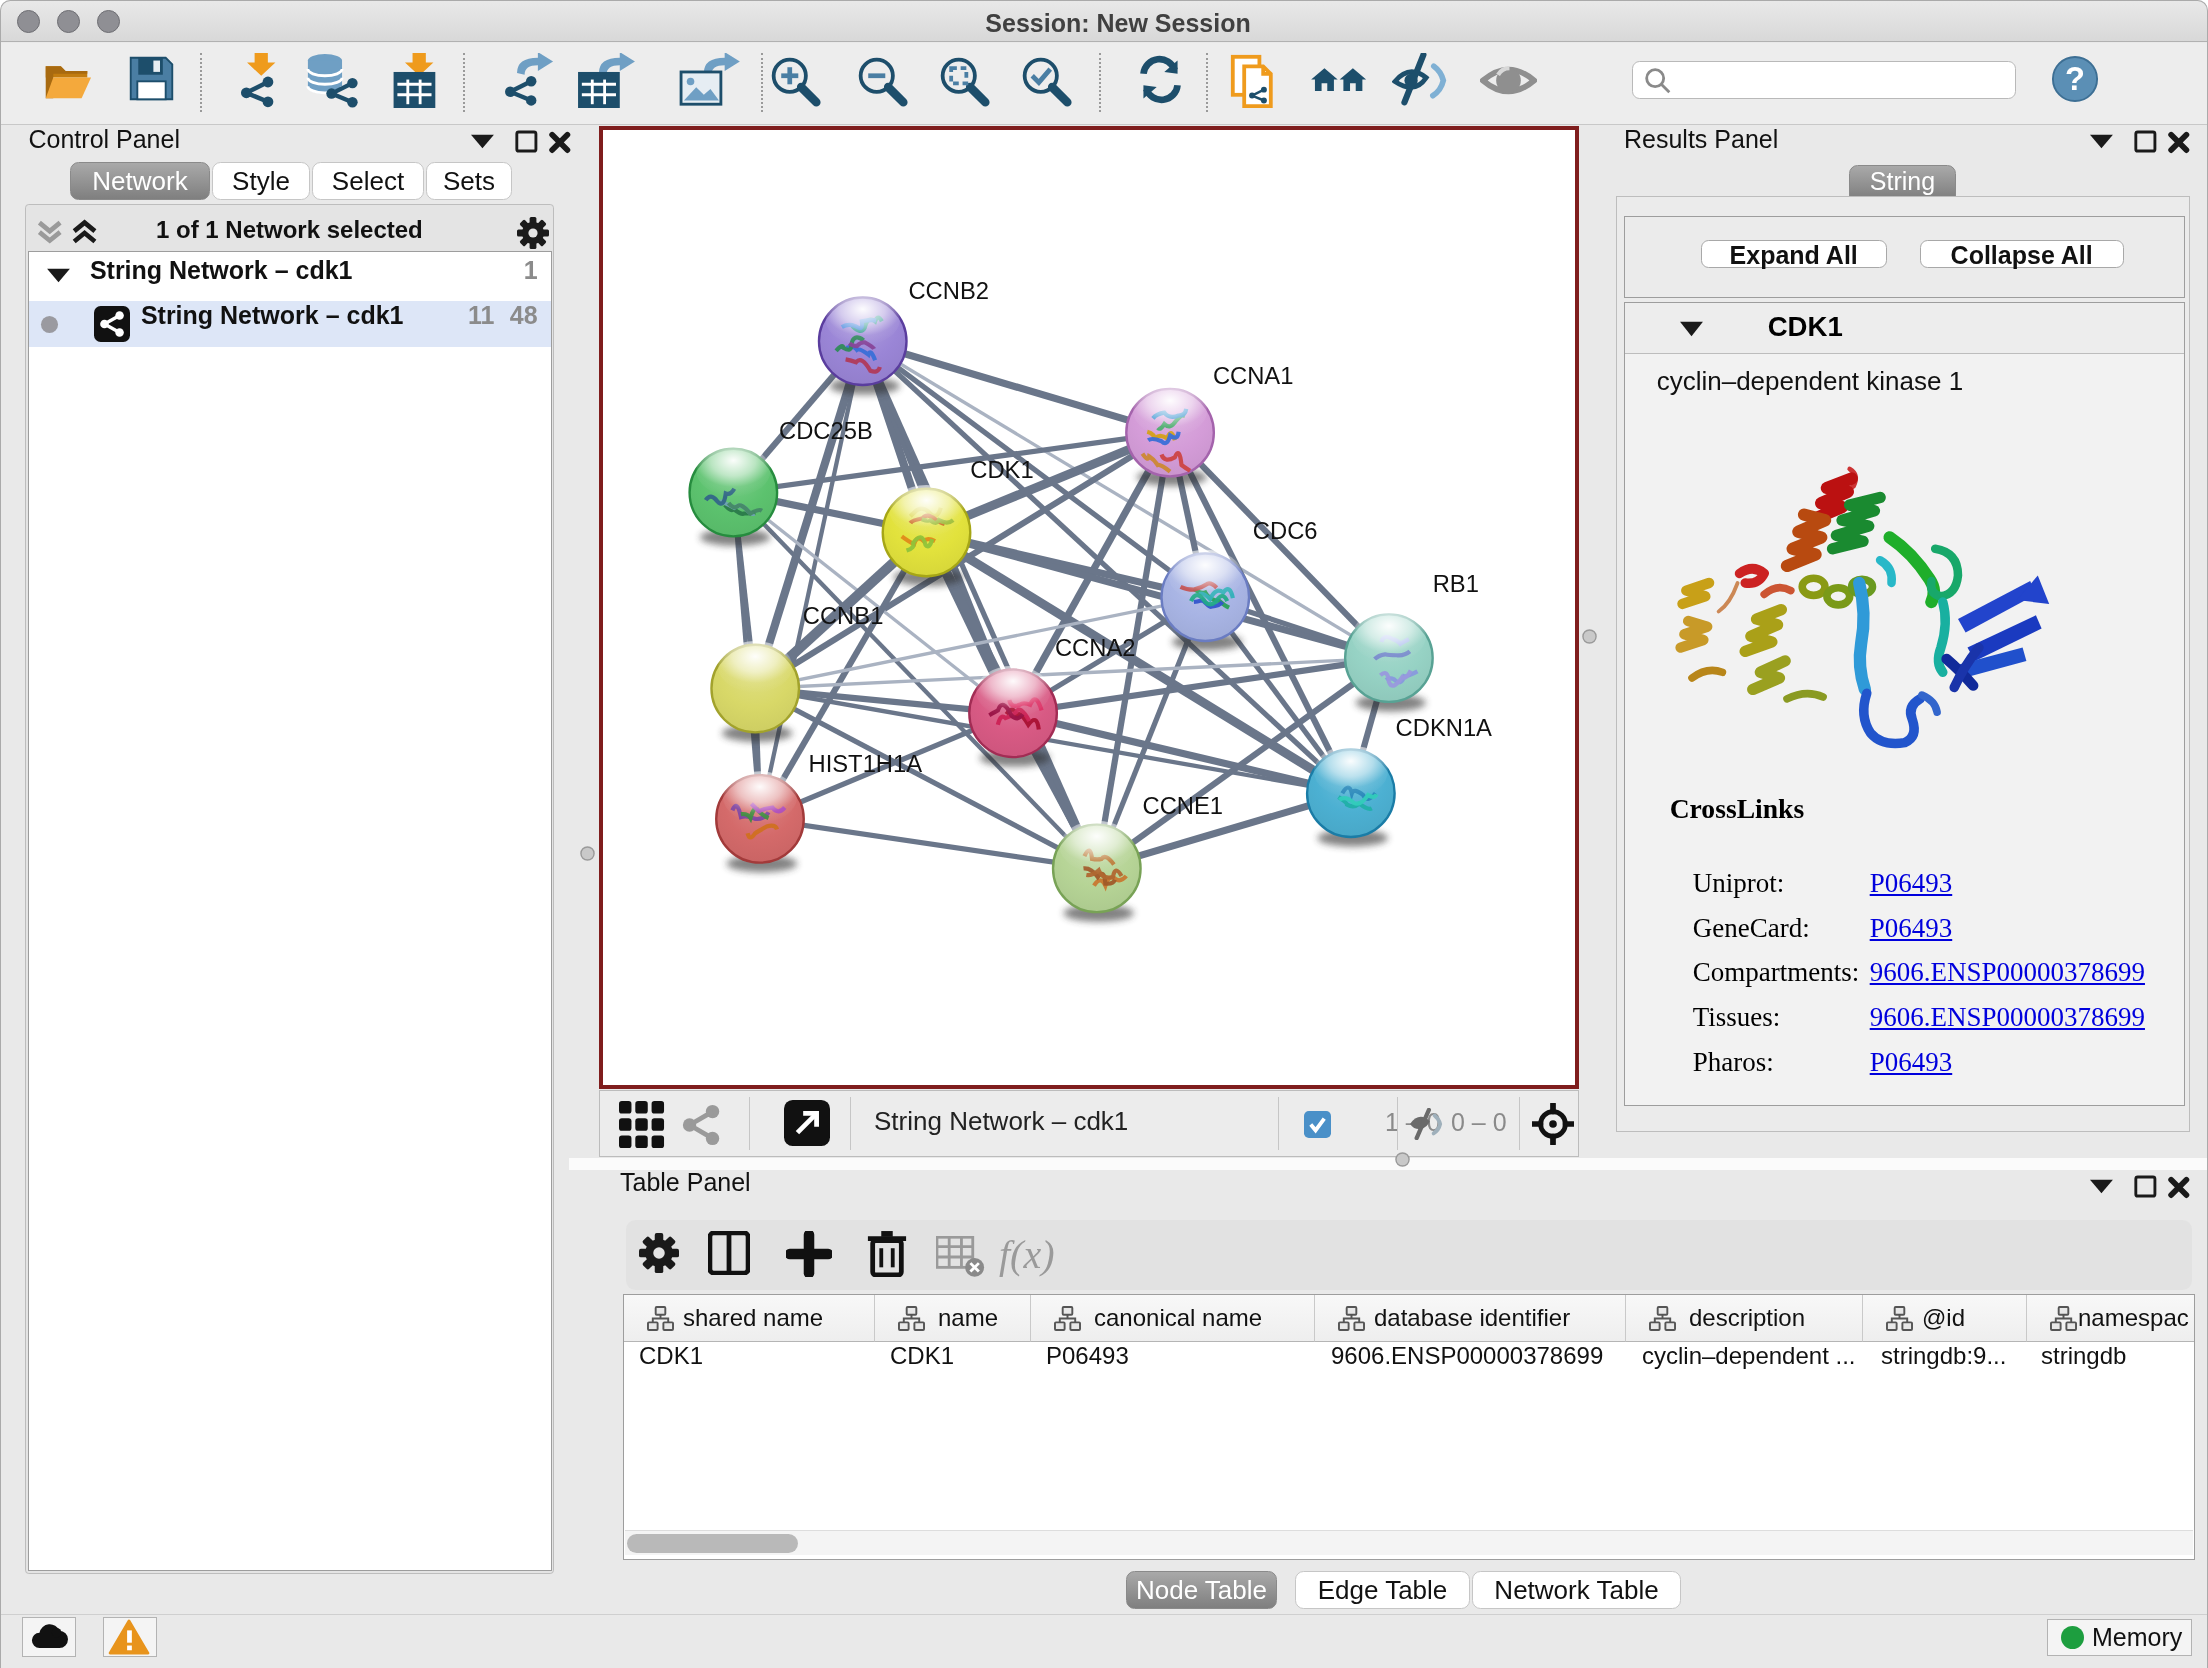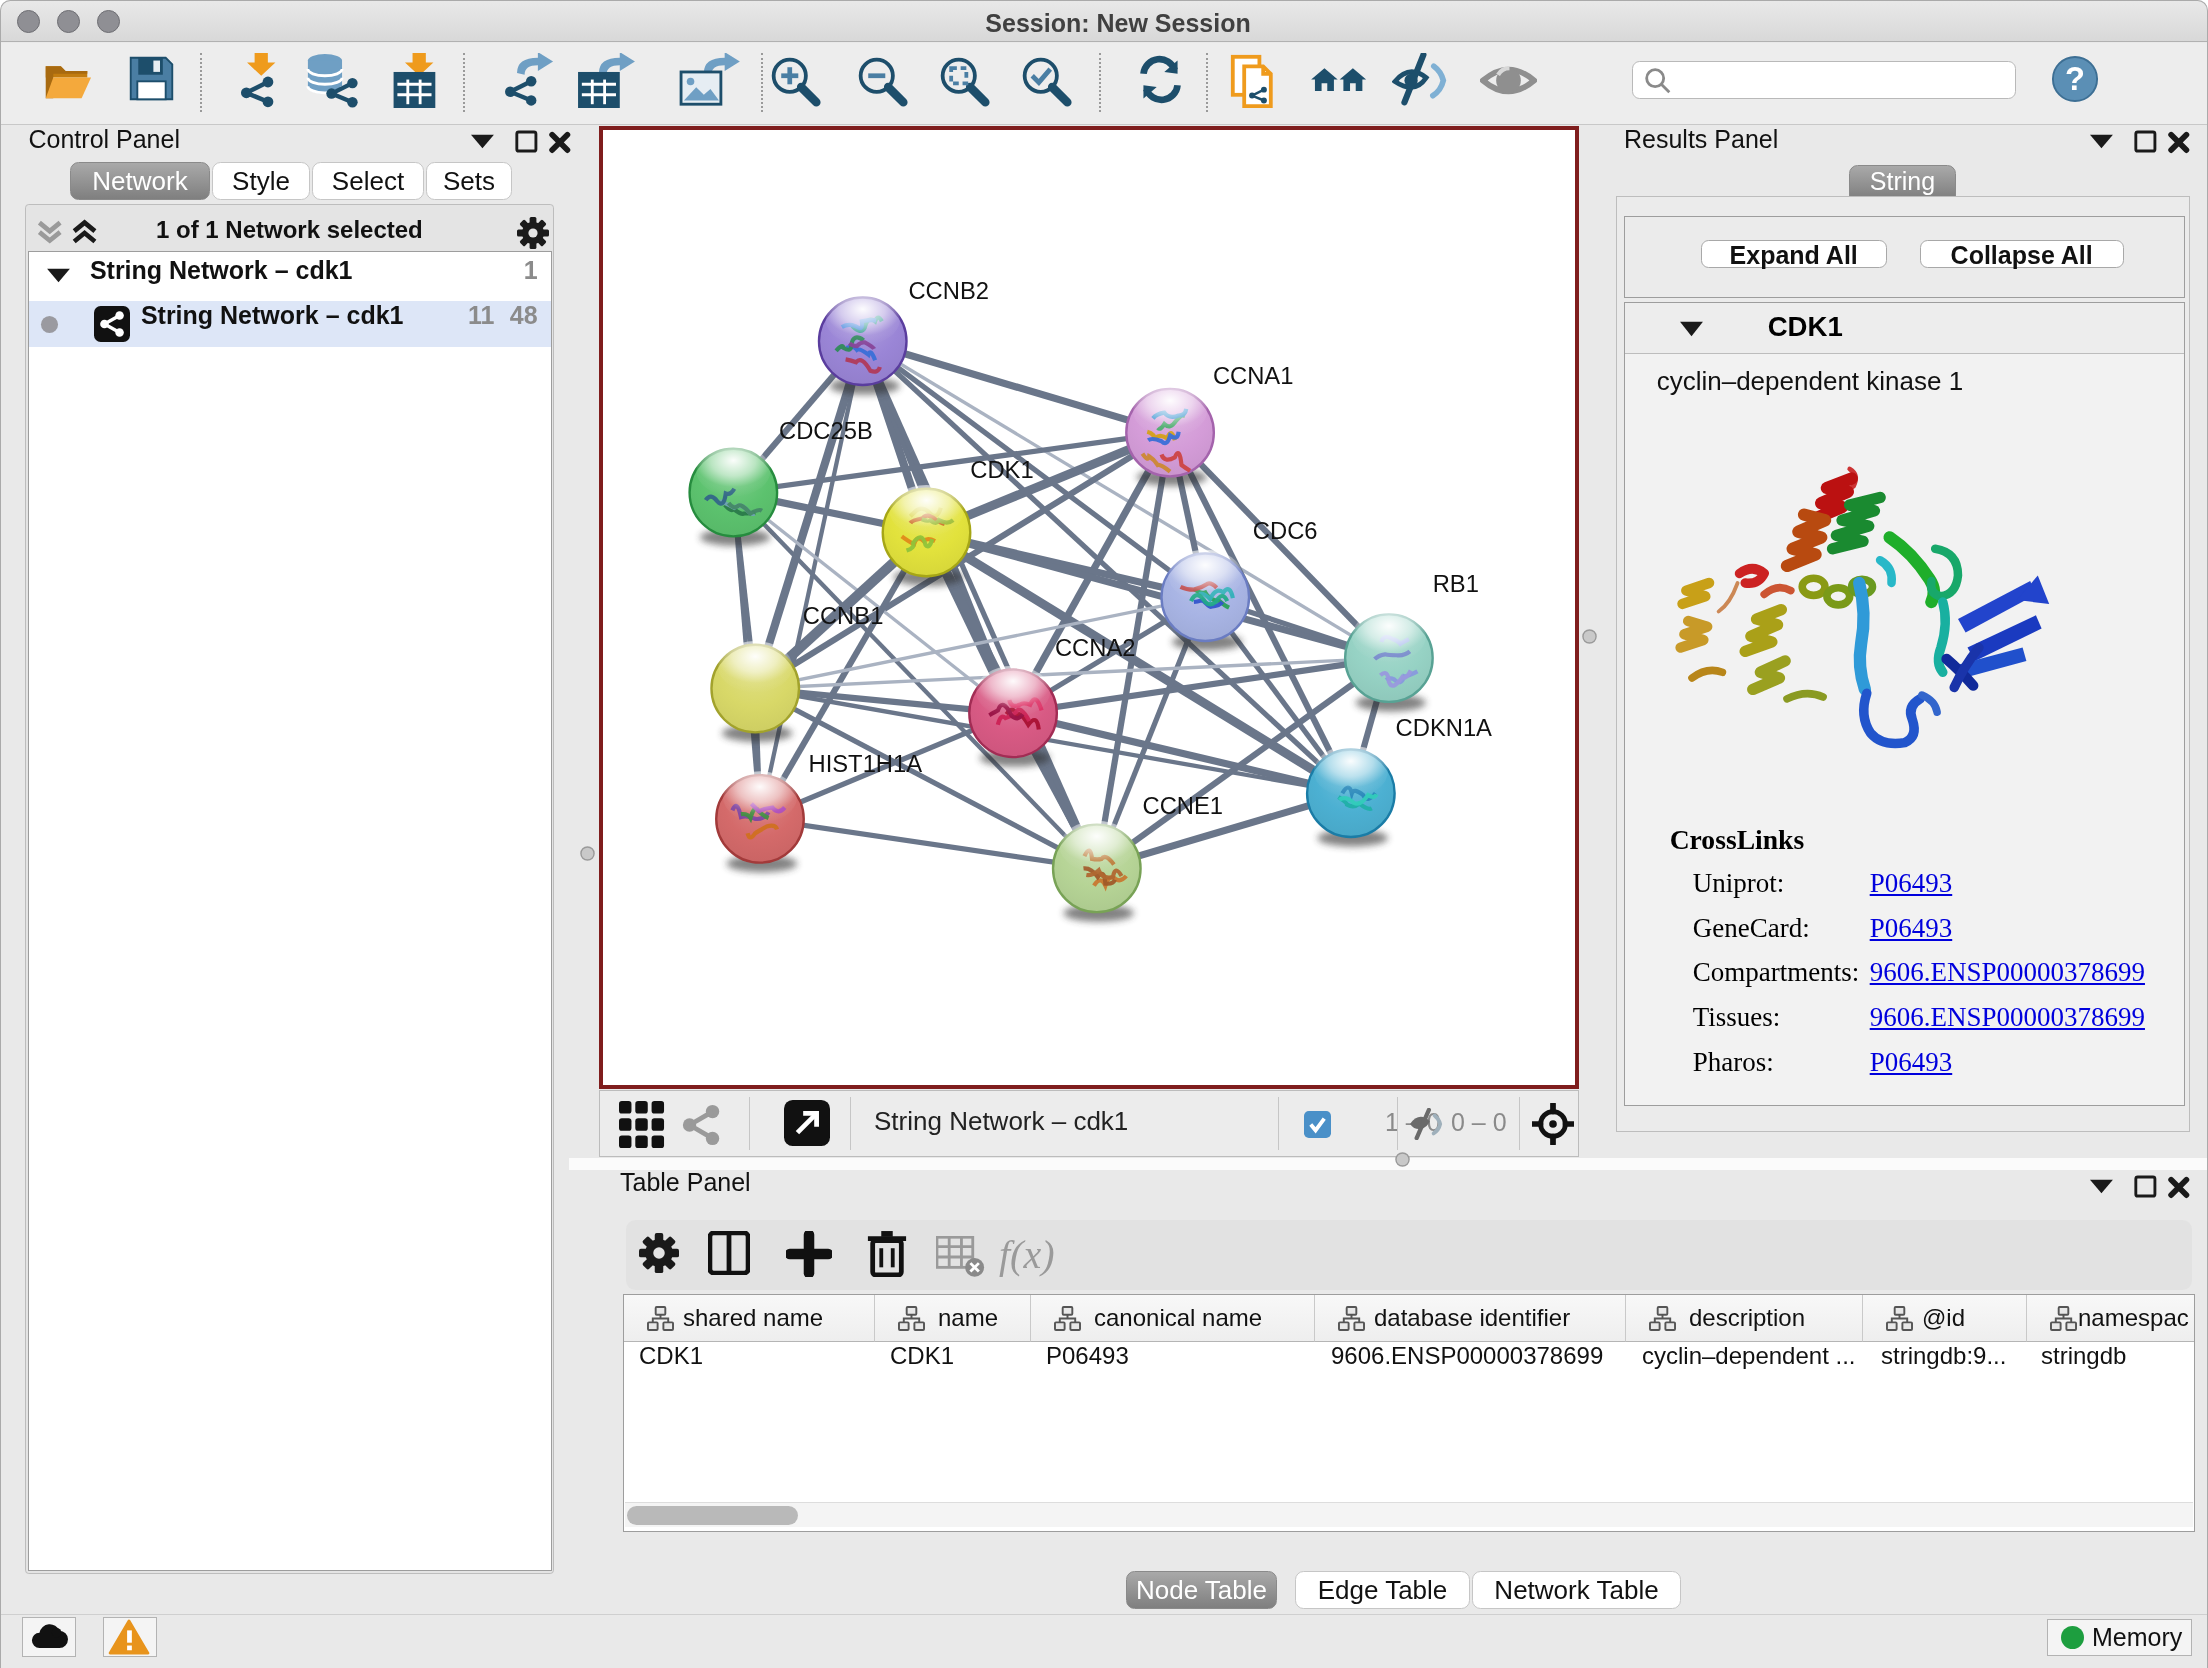--- a/index.html
+++ b/index.html
@@ -51,21 +51,21 @@
 #rp-box2 { position:absolute; left:6.7px; top:105px; width:561px; height:804px;
   background:#f2f2f2; border:1px solid #9d9d9d; }
 #rp-cdk1head { position:absolute; left:0; top:0; width:559px; height:51px; background:#ededed;
   border-bottom:1px solid #bdbdbd; }
 .serif { font-family:"Liberation Serif",serif; }
 .xlrow { position:absolute; font-family:"Liberation Serif",serif; font-size:27px; color:#000; }
 .xlink { font-family:"Liberation Serif",serif; font-size:27px; color:#0000dd; text-decoration:underline; }
 
 #tp-head { position:absolute; left:620px; top:1168px; font-size:25px; color:#111; }
 #tp-toolbar { position:absolute; left:599px; top:1210px; width:1609px; height:84px; }
-#tbl { position:absolute; left:623px; top:1294px; width:1572px; height:238px; background:#fff;
+#tbl { position:absolute; left:623px; top:1294px; width:1572px; height:266px; background:#fff;
   border:1px solid #9d9d9d; }
 .th { position:absolute; top:0; height:47px; background:linear-gradient(#f8f8f8,#eeeeee);
   border-right:1px solid #c9c9c9; border-bottom:1px solid #b5b5b5; font-size:24px; color:#111; }
 .td { position:absolute; top:47px; height:38px; font-size:24px; color:#111; }
 #hscroll { position:absolute; left:1px; bottom:3.8px; width:1568px; height:25px; background:#f4f4f4; border-top:1px solid #ddd;}
 #hthumb { position:absolute; left:1.9px; top:2.9px; width:171px; height:19px; background:#b9b9b9; border-radius:9.5px; }
 
 
 #statusbar { position:absolute; left:0; top:1614px; width:2208px; height:54px; background:#e9e9e9;
   border-top:1px solid #cfcfcf; }
@@ -628,21 +628,21 @@
           <path d="M284 148 Q290 170 282 196 Q276 212 284 222" fill="none" stroke="#18b0a0" stroke-width="10" opacity="1.0" stroke-linecap="round" stroke-linejoin="round"></path>
           <polygon points="300,166 376,126 382,140 308,180" fill="#2244cc"></polygon>
           <polygon points="384,120 396,150 362,146" fill="#2244cc"></polygon>
           <polygon points="310,196 382,162 388,176 318,210" fill="#1a3ac0"></polygon>
           <polygon points="300,214 368,196 372,210 306,228" fill="#2050cc"></polygon>
           <path d="M288 208 Q302 220 316 236" fill="none" stroke="#112a9a" stroke-width="11" opacity="1.0" stroke-linecap="round" stroke-linejoin="round"></path>
           <path d="M322 196 Q306 216 296 238" fill="none" stroke="#1a34aa" stroke-width="10" opacity="1.0" stroke-linecap="round" stroke-linejoin="round"></path>
           <path d="M204 244 Q196 268 208 286 Q220 300 244 296 Q258 290 252 272 Q246 258 260 250" fill="none" stroke="#2255cc" stroke-width="10" opacity="1.0" stroke-linecap="round" stroke-linejoin="round"></path>
           <path d="M262 246 Q276 252 278 264" fill="none" stroke="#3366cc" stroke-width="8" opacity="1.0" stroke-linecap="round" stroke-linejoin="round"></path>
         </svg>
-      <div class="serif" style="position:absolute;left:45px;top:521px;font-size:27.6px;font-weight:bold;">CrossLinks</div>
+      <div class="serif" style="position:absolute;left:45px;top:490px;font-size:27.6px;font-weight:bold;">CrossLinks</div>
       <div class="xlrow" style="left:68px;top:565px;">Uniprot:</div>
       <div class="xlink abs" style="left:245px;top:565px;">P06493</div>
       <div class="xlrow" style="left:68px;top:610px;">GeneCard:</div>
       <div class="xlink abs" style="left:245px;top:610px;">P06493</div>
       <div class="xlrow" style="left:68px;top:654px;">Compartments:</div>
       <div class="xlink abs" style="left:245px;top:654px;">9606.ENSP00000378699</div>
       <div class="xlrow" style="left:68px;top:699px;">Tissues:</div>
       <div class="xlink abs" style="left:245px;top:699px;">9606.ENSP00000378699</div>
       <div class="xlrow" style="left:68px;top:744px;">Pharos:</div>
       <div class="xlink abs" style="left:245px;top:744px;">P06493</div>

